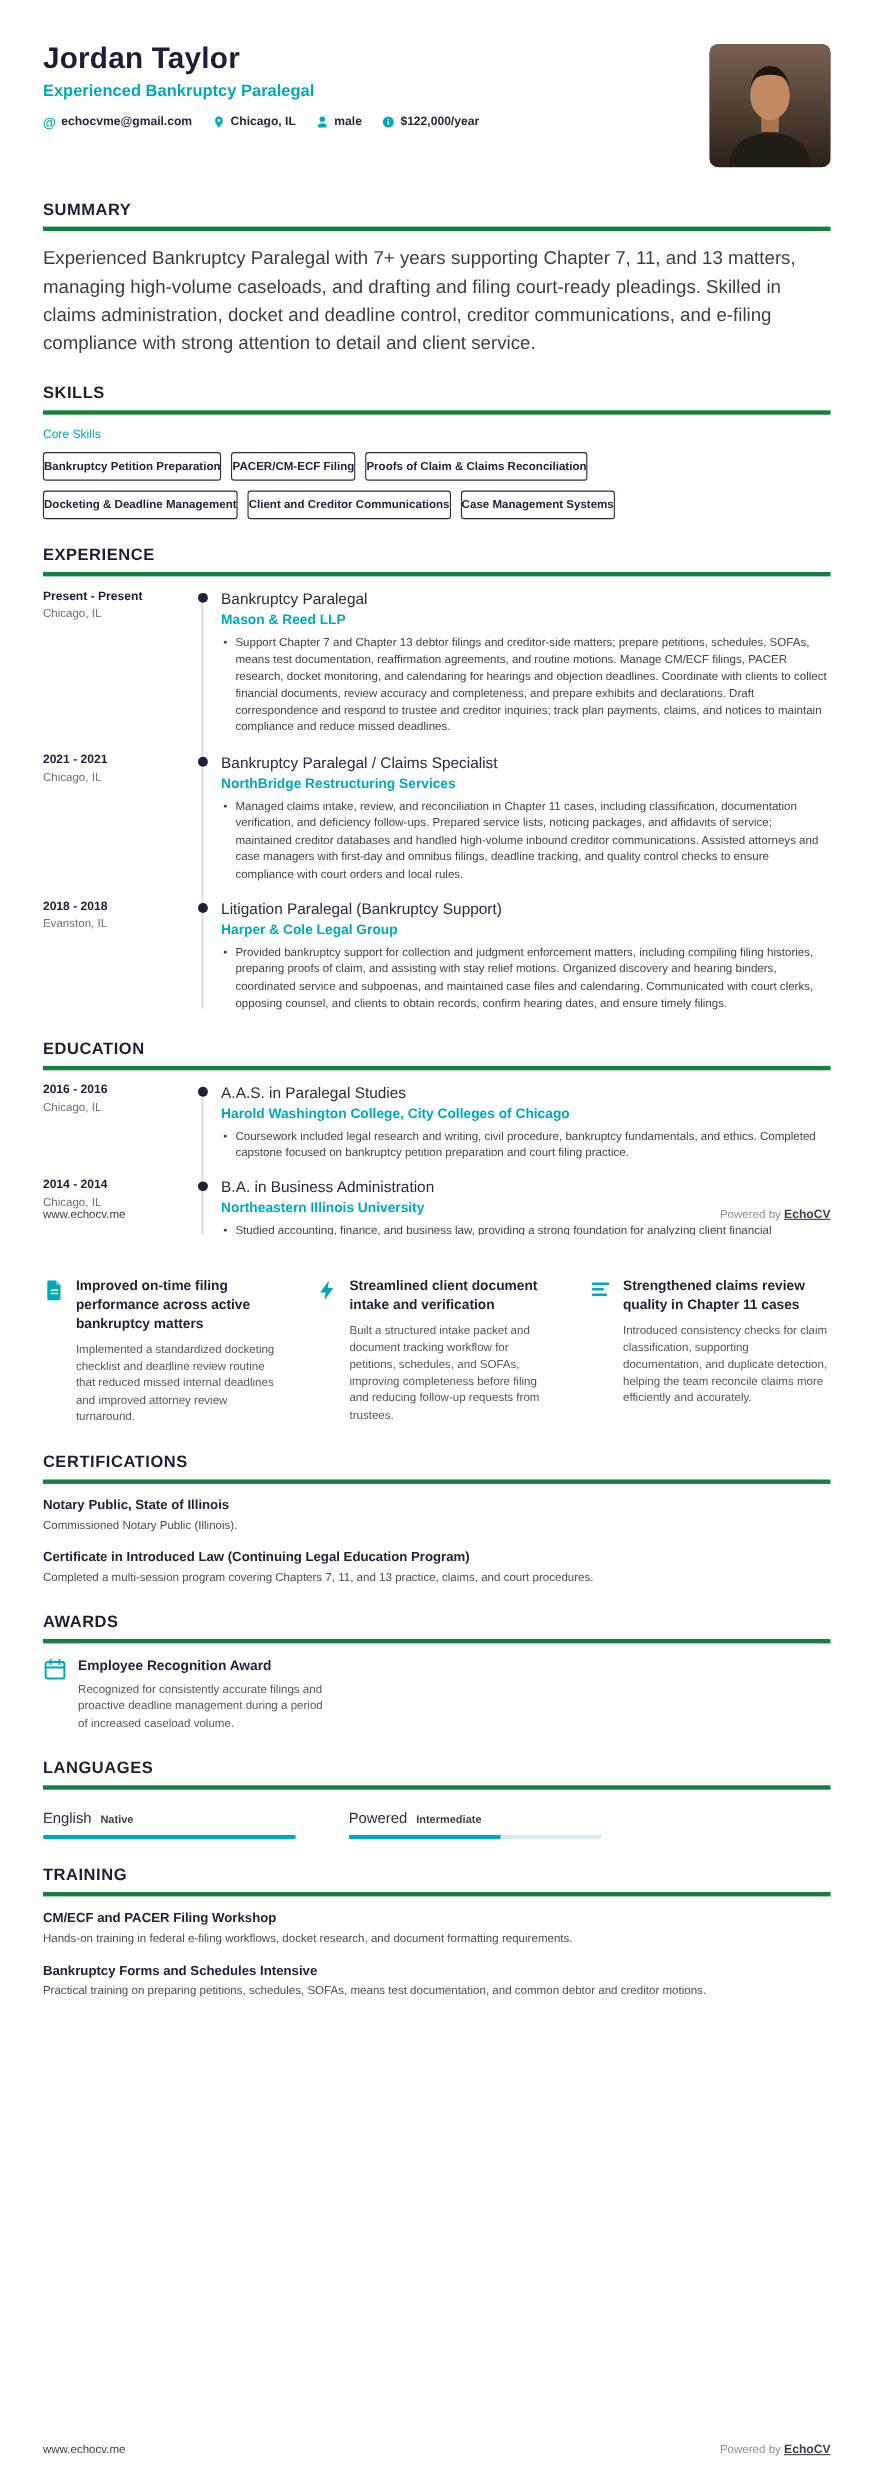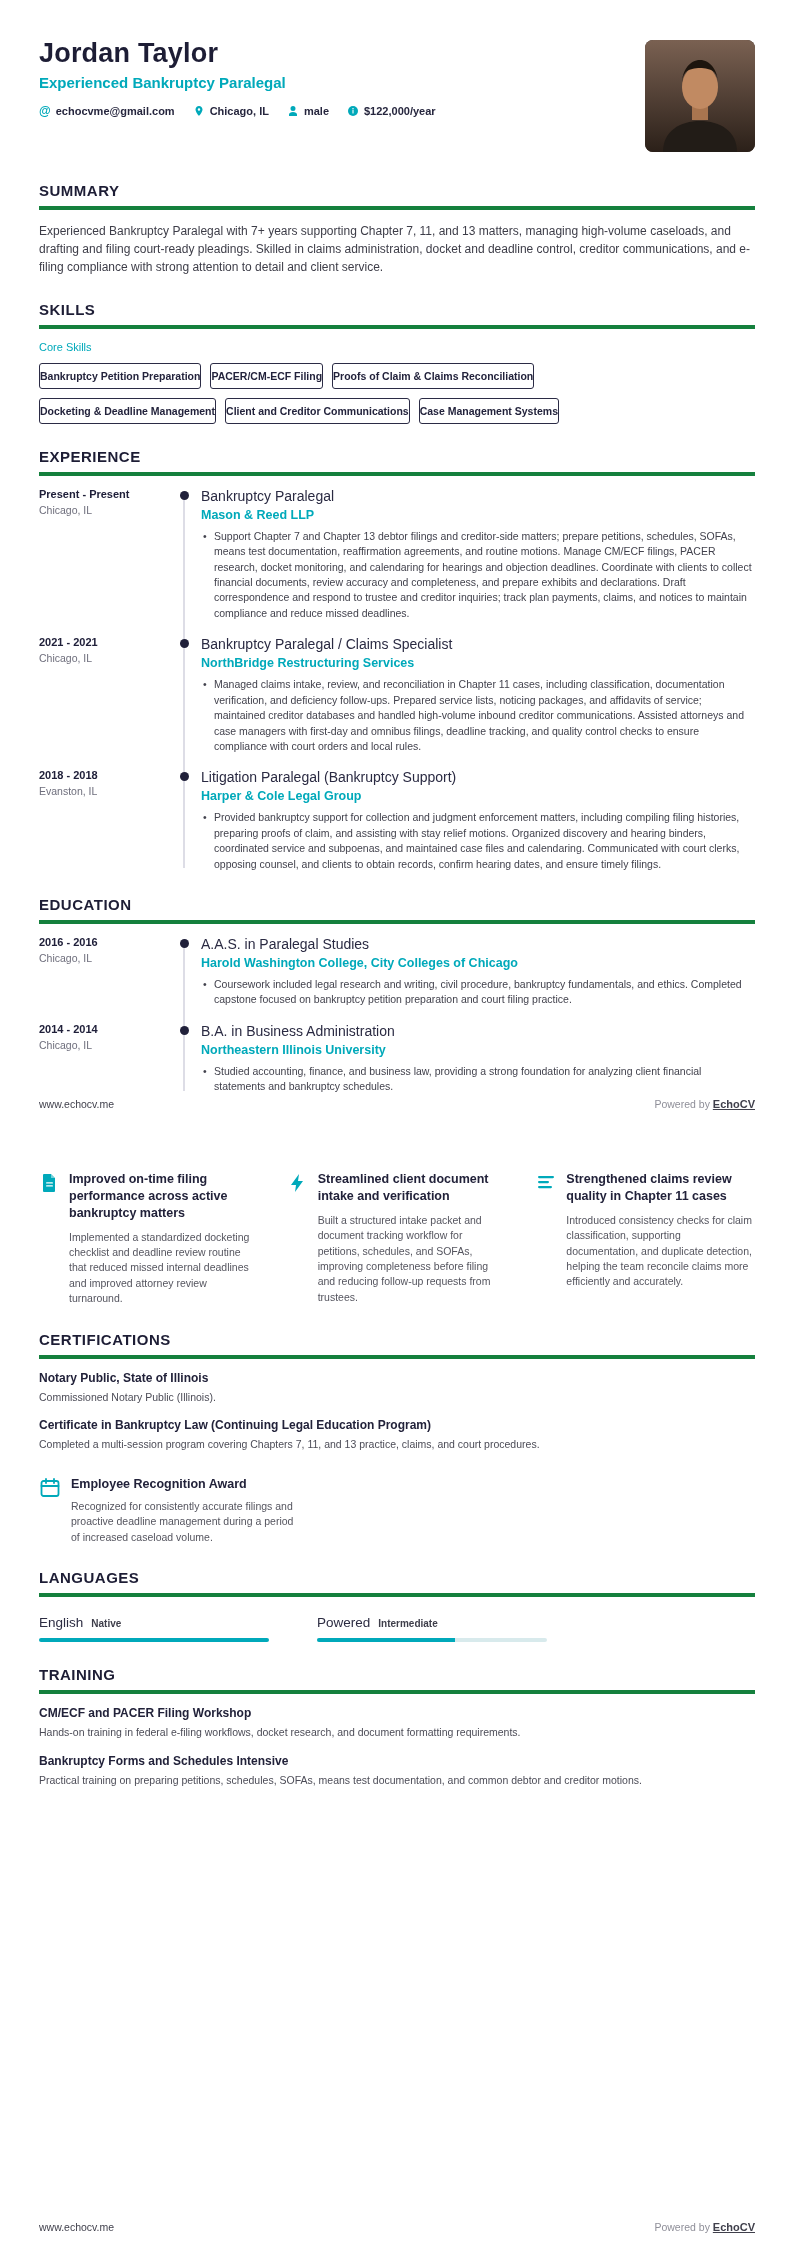--- a/index.html
+++ b/index.html
@@ -24,21 +24,21 @@
   .contacts{ margin-top:14px; display:flex; gap:18px; align-items:center; font-size:11px; font-weight:700; color:#26263e; flex-wrap:wrap; }
   .contact{ display:inline-flex; align-items:center; gap:5px; }
   .cicon{ color:var(--accent); display:inline-flex; align-items:center; }
   .at-glyph{ font-size:12px; font-weight:700; line-height:1; }
   .photo{ position:absolute; top:2px; right:0; width:110px; height:112px; border-radius:8px; overflow:hidden; background:#3a2c22; }
   .photo svg{ display:block; }
 
   
   .sec{ margin-top:24px; }
   .sec-h{ font-size:15px; font-weight:800; letter-spacing:.5px; color:var(--dark); padding-bottom:7px; border-bottom:4px solid #15803d; margin-bottom:12px; }
-  .body-text{ font-size:12px; line-height:1.52; color:#3d3d48; }
+  .body-text{ font-size:17px; line-height:1.52; color:#3d3d48; }
 
   
   .skills-label{ font-size:11px; color:var(--accent); margin:2px 0 10px; font-weight:500; }
   .chips{ display:flex; flex-wrap:wrap; gap:9px; max-width:650px; }
   .chip{ border:1.5px solid #2b2b45; border-radius:3px; padding:6px 0; font-size:10.5px; font-weight:700; color:#23233c; white-space:nowrap; }
 
   
   .tl-entry{ display:grid; grid-template-columns:128px 34px 1fr; margin-bottom:15px; }
   .tl-dates{ font-size:11px; font-weight:700; color:#20203a; }
   .tl-loc{ font-size:10.5px; color:var(--muted); margin-top:4px; }
@@ -46,21 +46,21 @@
   .tl-mid::before{ content:""; position:absolute; left:50%; top:10px; bottom:-18px; width:2px; margin-left:-1px; background:#dddde6; }
   .tl-entry.last .tl-mid::before{ bottom:4px; }
   .tl-dot{ position:absolute; left:50%; top:3px; width:9px; height:9px; margin-left:-4.5px; border-radius:50%; background:#20203a; }
   .tl-title{ font-size:14px; font-weight:500; color:#2a2a42; }
   .tl-company{ font-size:12.5px; font-weight:700; color:var(--accent); margin:4px 0 7px; }
   .tl-bullets{ list-style:none; }
   .tl-bullets li{ position:relative; padding-left:13px; font-size:10.5px; line-height:1.47; color:var(--body); }
   .tl-bullets li::before{ content:"•"; position:absolute; left:2px; top:0; color:var(--body); }
 
   
-  .ach-grid{ display:grid; grid-template-columns:1fr 1fr 1fr; gap:30px; margin-top:10px; }
+  .ach-grid{ display:grid; grid-template-columns:1fr 1fr 1fr; gap:30px; }
   .ach-card{ display:flex; gap:10px; }
   .ach-icon{ flex:0 0 20px; color:var(--accent); padding-top:2px; }
   .ach-title{ font-size:12.5px; font-weight:700; color:#22223a; line-height:1.35; }
   .ach-text{ margin-top:8px; font-size:10.5px; line-height:1.47; color:var(--gray); }
 
   
   .item-block{ margin-bottom:13px; }
   .item-title{ font-size:12px; font-weight:700; color:#22223a; }
   .item-text{ margin-top:5px; font-size:10.5px; line-height:1.45; color:#4c4c57; }
 
@@ -320,26 +320,27 @@
       </div>
     </div>
 
     <section class="sec">
       <h2 class="sec-h">CERTIFICATIONS</h2>
       <div class="item-block">
         <div class="item-title">Notary Public, State of Illinois</div>
         <div class="item-text">Commissioned Notary Public (Illinois).</div>
       </div>
       <div class="item-block">
-        <div class="item-title">Certificate in Bankruptcy Law (Continuing Legal Education Program)</div>
+        <div class="item-title">Certificate in Introduced Law (Continuing Legal Education Program)</div>
         <div class="item-text">Completed a multi-session program covering Chapters 7, 11, and 13 practice, claims, and court procedures.</div>
       </div>
     </section>
 
     <section class="sec">
+      <h2 class="sec-h">AWARDS</h2>
       <div class="award">
         <span class="award-icon">
           <svg width="22" height="22" viewBox="0 0 22 22">
               <g fill="none" stroke="currentColor" stroke-width="1.8" stroke-linecap="round">
                 <rect x="2.5" y="4" width="17" height="15" rx="2"></rect>
                 <path d="M2.5 9h17"></path>
                 <path d="M7 2v4M15 2v4"></path>
               </g>
             </svg>
         </span>

